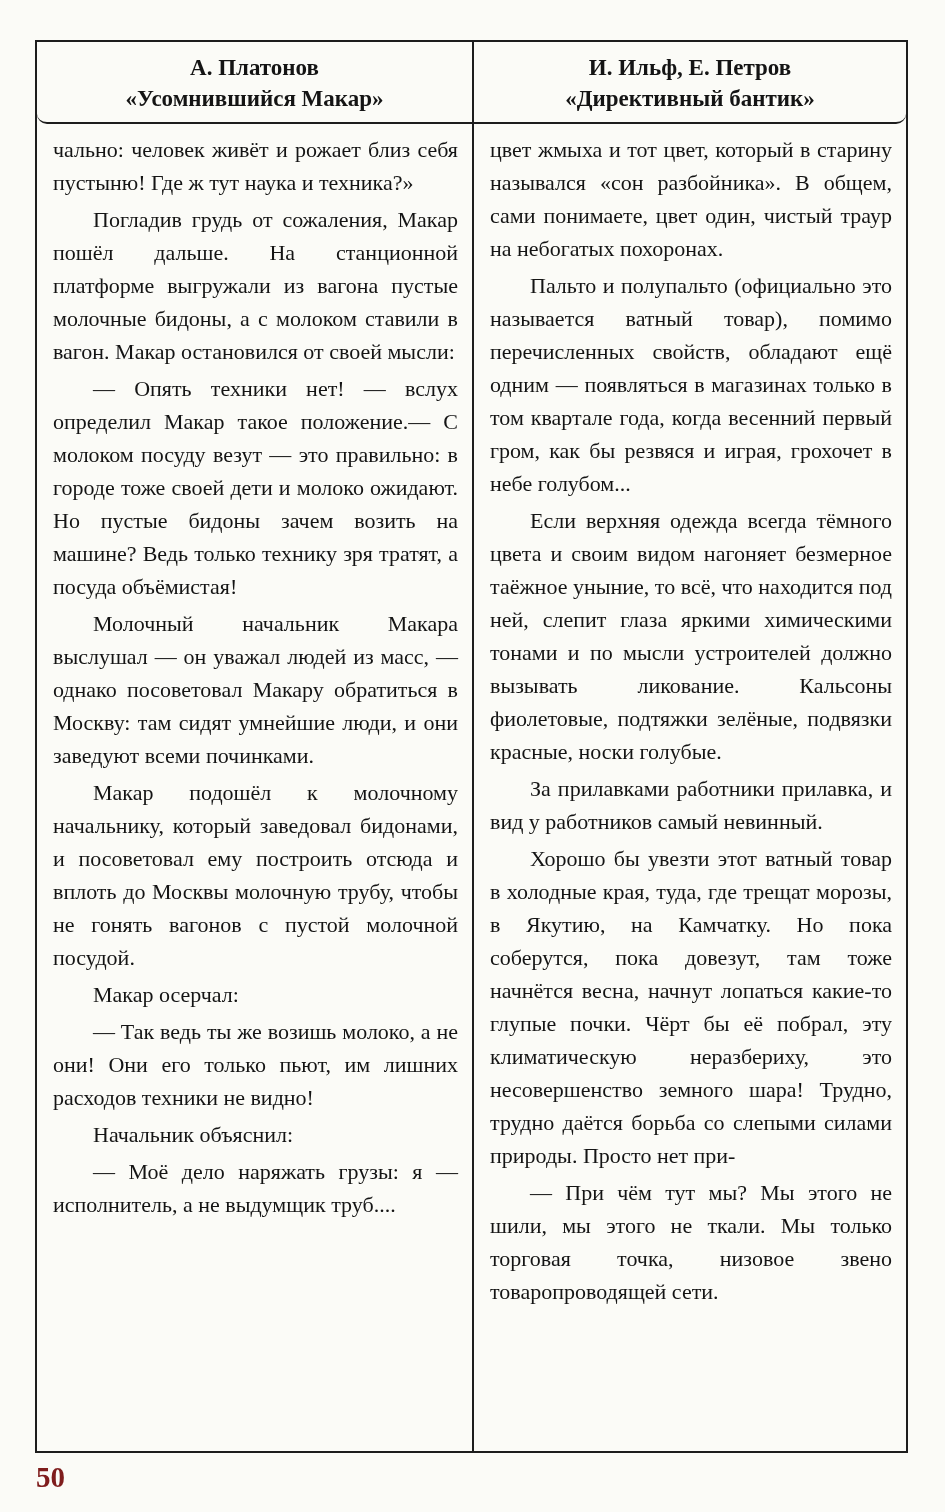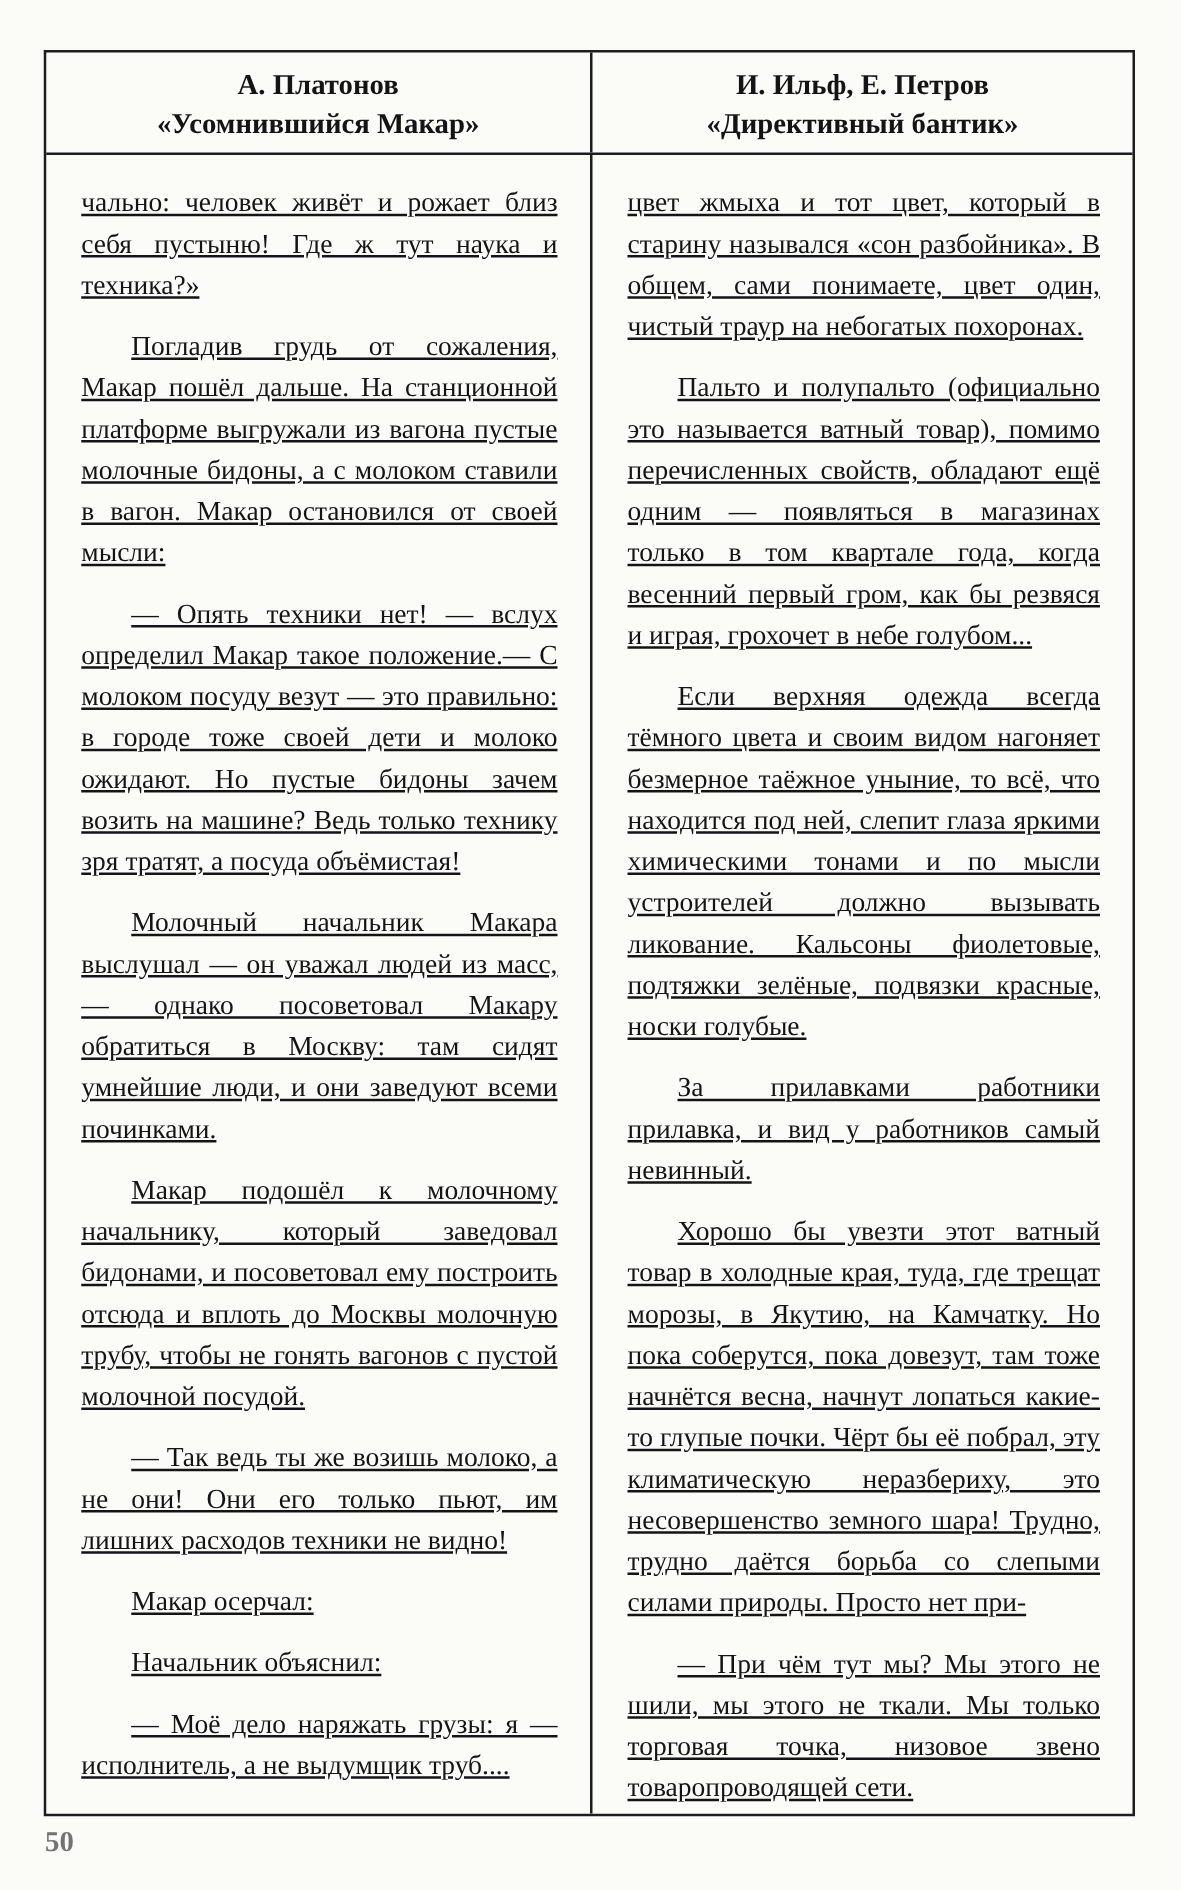--- a/index.html
+++ b/index.html
@@ -25,20 +25,21 @@
     border: 2px solid #1d1d1d;
     box-sizing: border-box;
     display: flex;
     flex-direction: column;
     background: #fbfbf7;
   }
   .header-row {
     display: flex;
     border-bottom: 2px solid #1d1d1d;
     flex: 0 0 auto;
+    border-radius: 10px;
   }
   .body-row {
     display: flex;
     flex: 1 1 auto;
     overflow: hidden;
   }
   .cell { box-sizing: border-box; }
   .col-left {
     width: 437px;
     border-right: 2px solid #1d1d1d;
@@ -52,34 +53,33 @@
     padding: 10px 6px 8px 6px;
   }
   .text-cell {
     padding: 5px 10px 0 12px;
     font-size: 22px;
     line-height: 33px;
     text-align: justify;
     overflow: hidden;
   }
   .text-cell p {
-    margin: 16px;
+    margin: 4px;
     text-indent: 40px;
-    text-decoration: underline;
   }
   .text-cell p.cont {
     text-indent: 0;
   }
   .page-number {
     position: absolute;
     left: 36px;
     top: 1461px;
-    font-size: 23px;
+    font-size: 29px;
     font-weight: bold;
-    color: #737373;
+    color: #7f1d1d;
   }
 </style>
 </head>
 <body>
 
 <div class="book-page">
 
   <div class="comparison-table">
 
     <div class="header-row">
@@ -94,22 +94,22 @@
     </div>
 
     <div class="body-row">
 
       <div class="cell col-left text-cell">
         <p class="cont">чально: человек живёт и рожает близ себя пустыню! Где ж тут наука и техника?»</p>
         <p>Погладив грудь от сожаления, Макар пошёл дальше. На станционной платформе выгружали из вагона пустые молочные бидоны, а с молоком ставили в вагон. Макар остановился от своей мысли:</p>
         <p>— Опять техники нет! — вслух определил Макар такое положение.— С молоком посуду везут — это правильно: в городе тоже своей дети и молоко ожидают. Но пустые бидоны зачем возить на машине? Ведь только технику зря тратят, а посуда объёмистая!</p>
         <p>Молочный начальник Макара выслушал — он уважал людей из масс, — однако посоветовал Макару обратиться в Москву: там сидят умнейшие люди, и они заведуют всеми починками.</p>
         <p>Макар подошёл к молочному начальнику, который заведовал бидонами, и посоветовал ему построить отсюда и вплоть до Москвы молочную трубу, чтобы не гонять вагонов с пустой молочной посудой.</p>
+        <p>Макар осерчал:</p>
         <p>— Так ведь ты же возишь молоко, а не они! Они его только пьют, им лишних расходов техники не видно!</p>
-        <p>Макар осерчал:</p>
         <p>Начальник объяснил:</p>
         <p>— Моё дело наряжать грузы: я — исполнитель, а не выдумщик труб....</p>
       </div>
 
       <div class="cell col-right text-cell">
         <p class="cont">цвет жмыха и тот цвет, который в старину назывался «сон разбойника». В общем, сами понимаете, цвет один, чистый траур на небогатых похоронах.</p>
         <p>Пальто и полупальто (официально это называется ватный товар), помимо перечисленных свойств, обладают ещё одним — появляться в магазинах только в том квартале года, когда весенний первый гром, как бы резвяся и играя, грохочет в небе голубом...</p>
         <p>Если верхняя одежда всегда тёмного цвета и своим видом нагоняет безмерное таёжное уныние, то всё, что находится под ней, слепит глаза яркими химическими тонами и по мысли устроителей должно вызывать ликование. Кальсоны фиолетовые, подтяжки зелёные, подвязки красные, носки голубые.</p>
         <p>За прилавками работники прилавка, и вид у работников самый невинный.</p>
         <p>Хорошо бы увезти этот ватный товар в холодные края, туда, где трещат морозы, в Якутию, на Камчатку. Но пока соберутся, пока довезут, там тоже начнётся весна, начнут лопаться какие-то глупые почки. Чёрт бы её побрал, эту климатическую неразбериху, это несовершенство земного шара! Трудно, трудно даётся борьба со слепыми силами природы. Просто нет при-</p>

